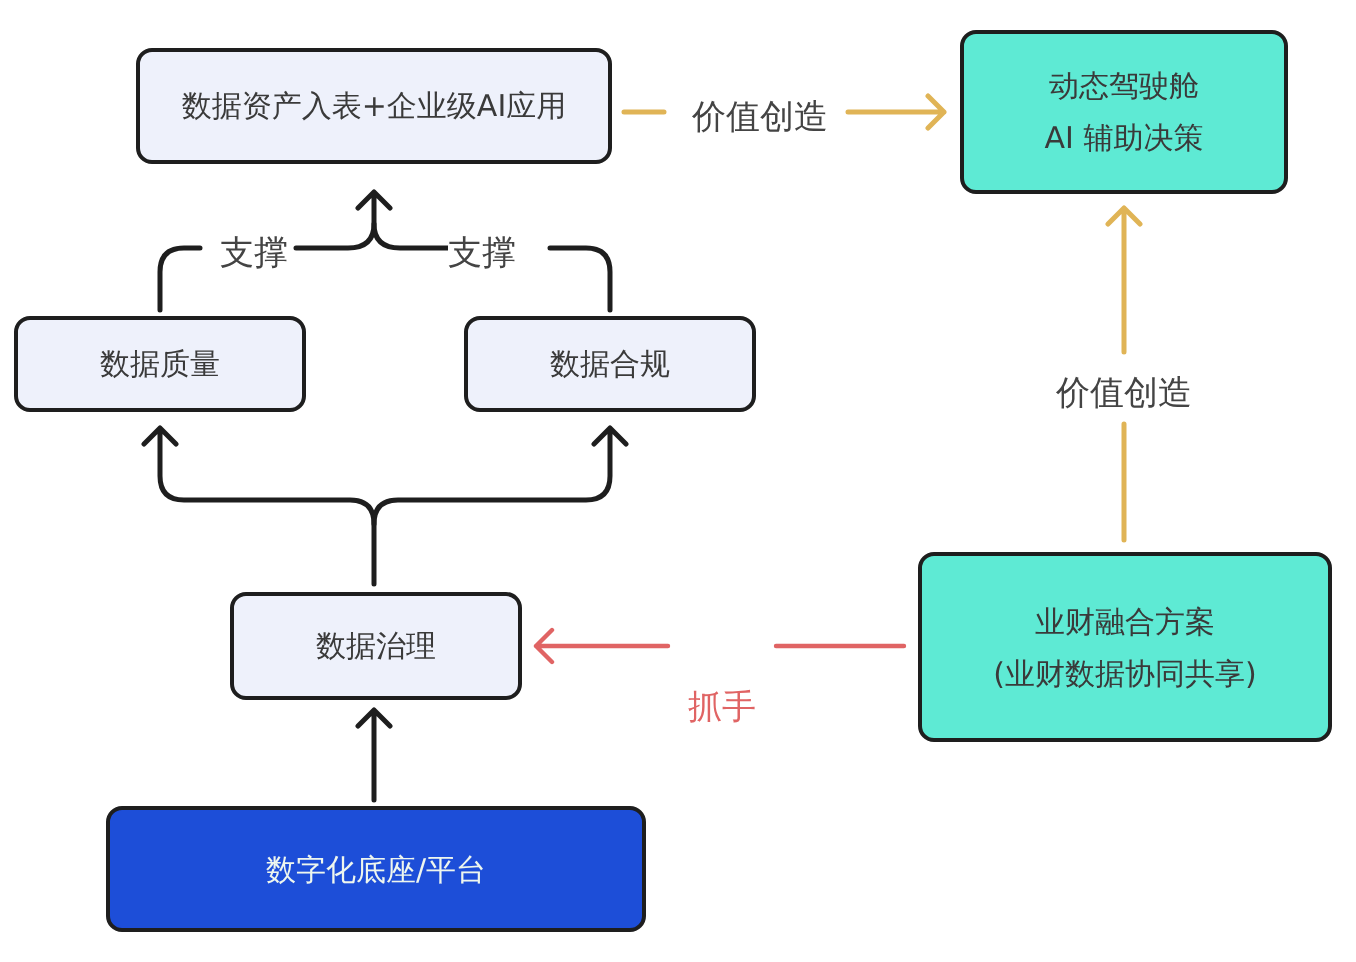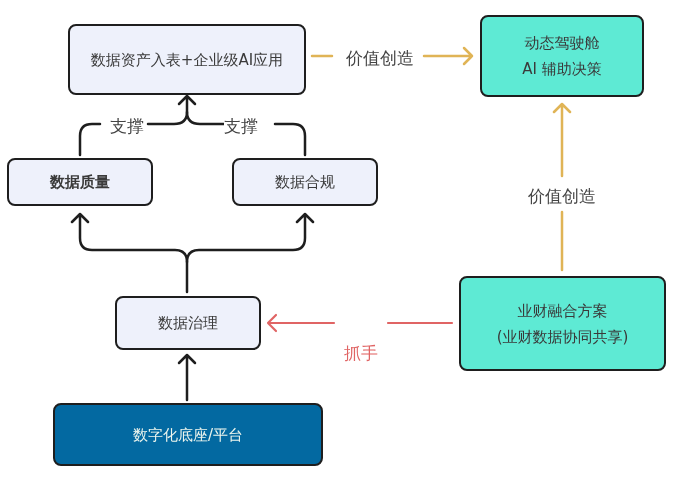--- a/index.html
+++ b/index.html
@@ -1,20 +1,20 @@
 <!DOCTYPE html>
 <html><head>
 <meta charset="utf-8">
 <style>
   html,body{margin:0;padding:0;background:#ffffff;}
   body{width:678px;height:481px;position:relative;overflow:hidden;font-family:"DejaVu Sans","Liberation Sans",sans-serif;}
   .box{position:absolute;box-sizing:border-box;border:2.5px solid #1e1e1e;border-radius:8px;display:flex;align-items:center;justify-content:center;text-align:center;color:#3a3a3a;font-size:15px;line-height:26px;}
   .blue{background:#eef1fb;}
   .yellow{background:#5eead4;}
-  .green{background:#0369a1;color:#eef6ee;}
+  .green{background:#1d4ed8;color:#eef6ee;}
   .lbl{position:absolute;font-size:17px;color:#444;background:#fff;white-space:nowrap;}
   svg{position:absolute;left:0;top:0;}
 </style>
 </head>
 <body>
 
 <svg width="678" height="481">
   <g fill="none" stroke="#1e1e1e" stroke-width="2.5" stroke-linecap="round" stroke-linejoin="round">
 
     <path d="M187 400 V355 M179 363 L187 355 L195 363"></path>
@@ -27,30 +27,30 @@
   </g>
   <g fill="none" stroke="#e0b456" stroke-width="2.5" stroke-linecap="round" stroke-linejoin="round">
     <path d="M312 56 H332 M424 56 H472 M464 48 L472 56 L464 64"></path>
     <path d="M562 270 V212 M562 176 V104 M554 112 L562 104 L570 112"></path>
   </g>
   <g fill="none" stroke="#e06464" stroke-width="2.2" stroke-linecap="round" stroke-linejoin="round">
     <path d="M452 323 H388 M334 323 H268 M276 315 L268 323 L276 331"></path>
   </g>
 </svg>
 
-<div class="box blue" style="left:68px;top:24px;width:238px;height:71px;">
+<div class="box blue" style="left:68px;top:24px;width:238px;height:58px;">
   <span>数据资产入表+企业级AI应用</span>
 </div>
 
 <div class="box yellow" style="left:480px;top:15px;width:164px;height:82px;flex-direction:column;">
   <span>动态驾驶舱</span>
   <span>AI 辅助决策</span>
 </div>
 
-<div class="box blue" style="left:7px;top:158px;width:146px;height:48px;font-weight:bold;">
+<div class="box blue" style="left:7px;top:158px;width:146px;height:48px;">
   <span>数据质量</span>
 </div>
 
 <div class="box blue" style="left:232px;top:158px;width:146px;height:48px;">
   <span>数据合规</span>
 </div>
 
 <div class="box blue" style="left:115px;top:296px;width:146px;height:54px;">
   <span>数据治理</span>
 </div>

